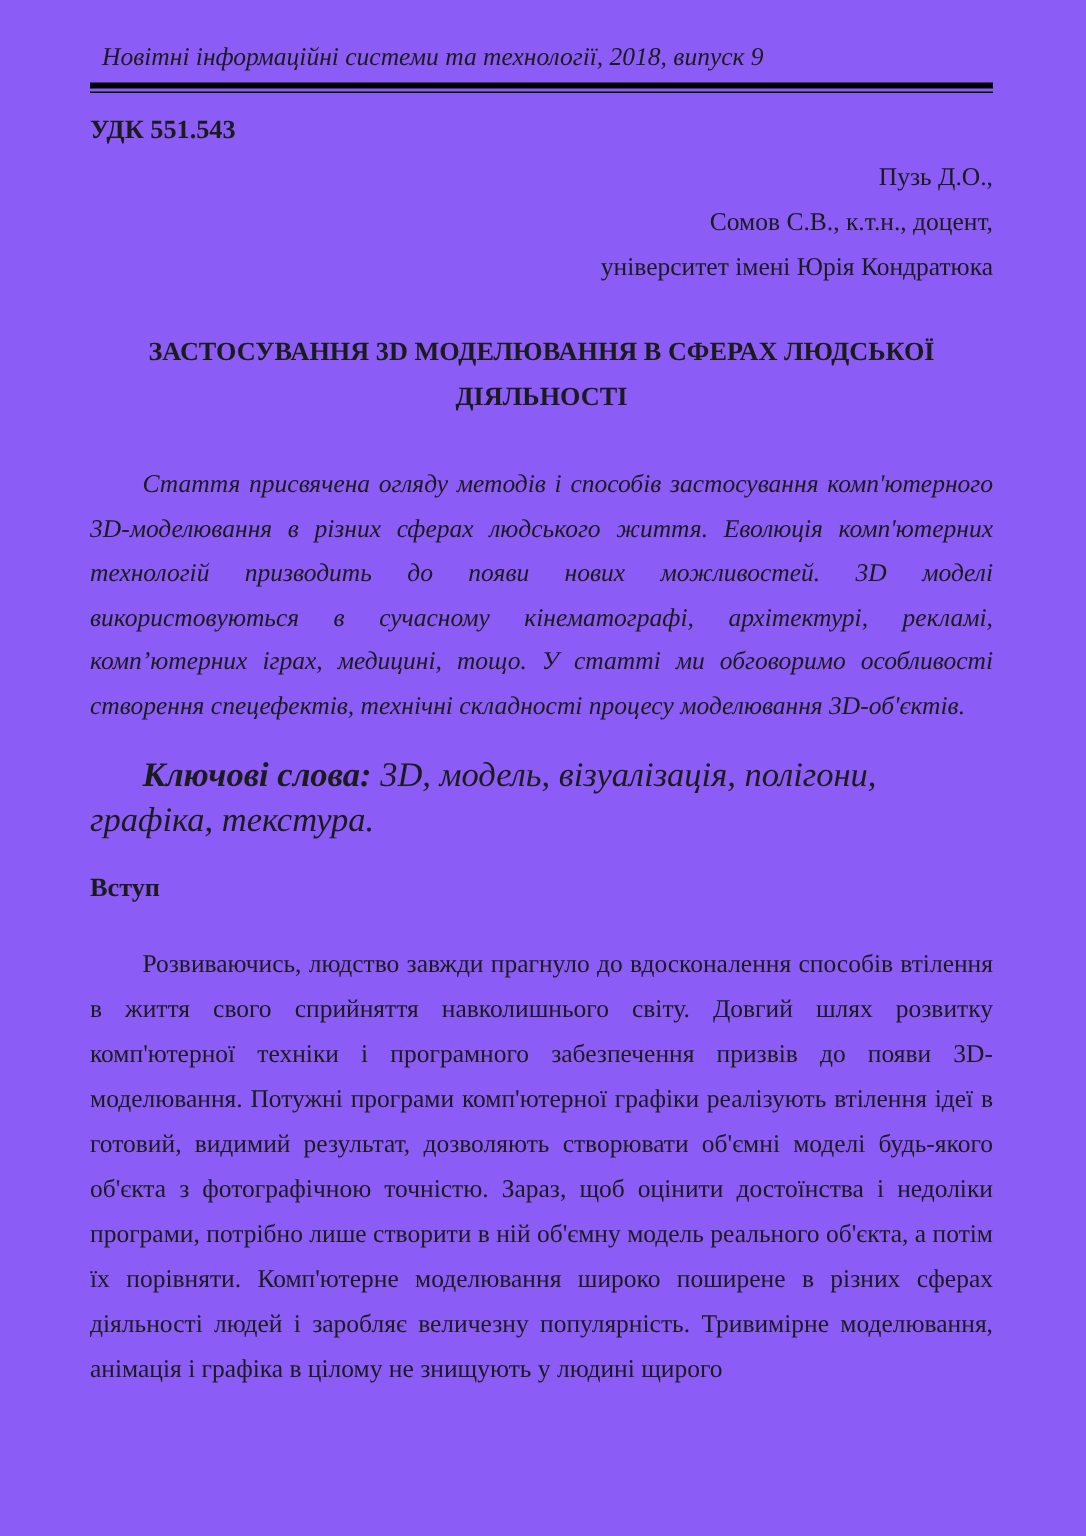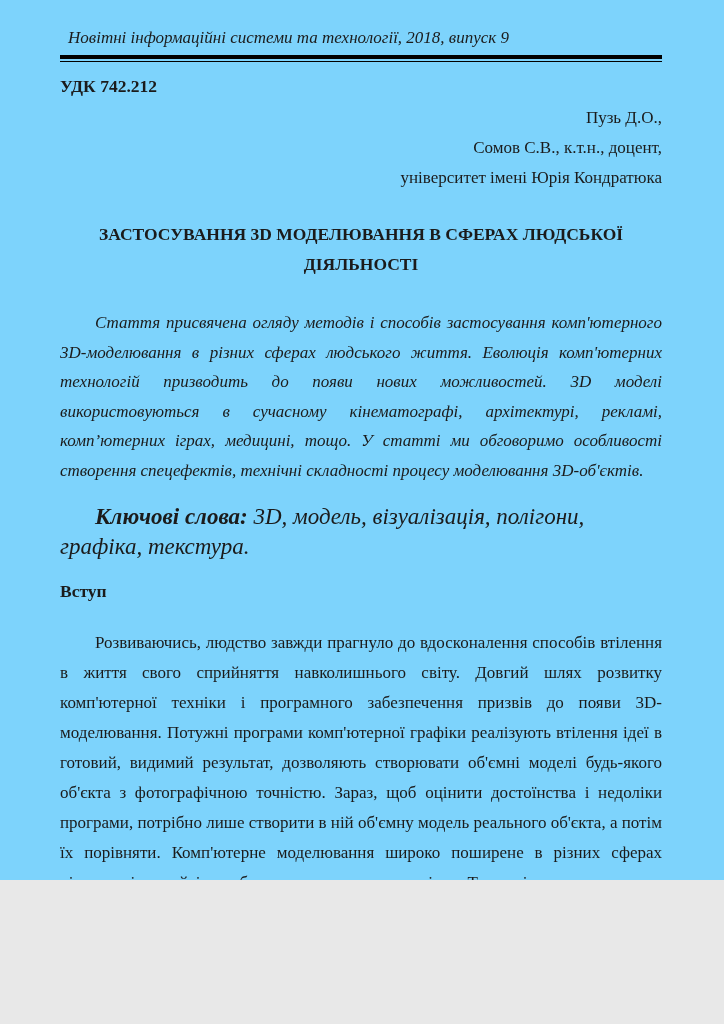--- a/index.html
+++ b/index.html
@@ -3,23 +3,23 @@
 <meta charset="utf-8">
 <style>
   html, body {
     margin: 0;
     padding: 0;
     background: #e8e8e8;
   }
   .page {
     position: relative;
     width: 724px;
-    height: 880px;
+    height: 1024px;
     margin: 0 auto;
-    background: #7dd3fc;
+    background: #8b5cf6;
     box-sizing: border-box;
     padding: 26px 62px 0 60px;
     font-family: "Liberation Serif", "DejaVu Serif", serif;
     color: #1b1b1b;
     overflow: hidden;
   }
   .journal-header {
     font-style: italic;
     font-size: 17px;
     line-height: 24px;
@@ -87,21 +87,21 @@
 </style>
 </head>
 <body>
 
 <div class="page">
 
   <div class="journal-header">Новітні інформаційні системи та технології, 2018, випуск 9</div>
 
   <div class="header-rule"></div>
 
-  <div class="udk">УДК 742.212</div>
+  <div class="udk">УДК 551.543</div>
 
   <div class="authors">
     <div>Пузь Д.О.,</div>
     <div>Сомов С.В., к.т.н., доцент,</div>
     <div>університет імені Юрія Кондратюка</div>
   </div>
 
   <div class="article-title">ЗАСТОСУВАННЯ 3D МОДЕЛЮВАННЯ В СФЕРАХ ЛЮДСЬКОЇ ДІЯЛЬНОСТІ</div>
 
   <div class="abstract">Стаття присвячена огляду методів і способів застосування комп'ютерного 3D-моделювання в різних сферах людського життя. Еволюція комп'ютерних технологій призводить до появи нових можливостей. 3D моделі використовуються в сучасному кінематографі, архітектурі, рекламі, комп’ютерних іграх, медицині, тощо. У статті ми обговоримо особливості створення спецефектів, технічні складності процесу моделювання 3D-об'єктів.</div>

